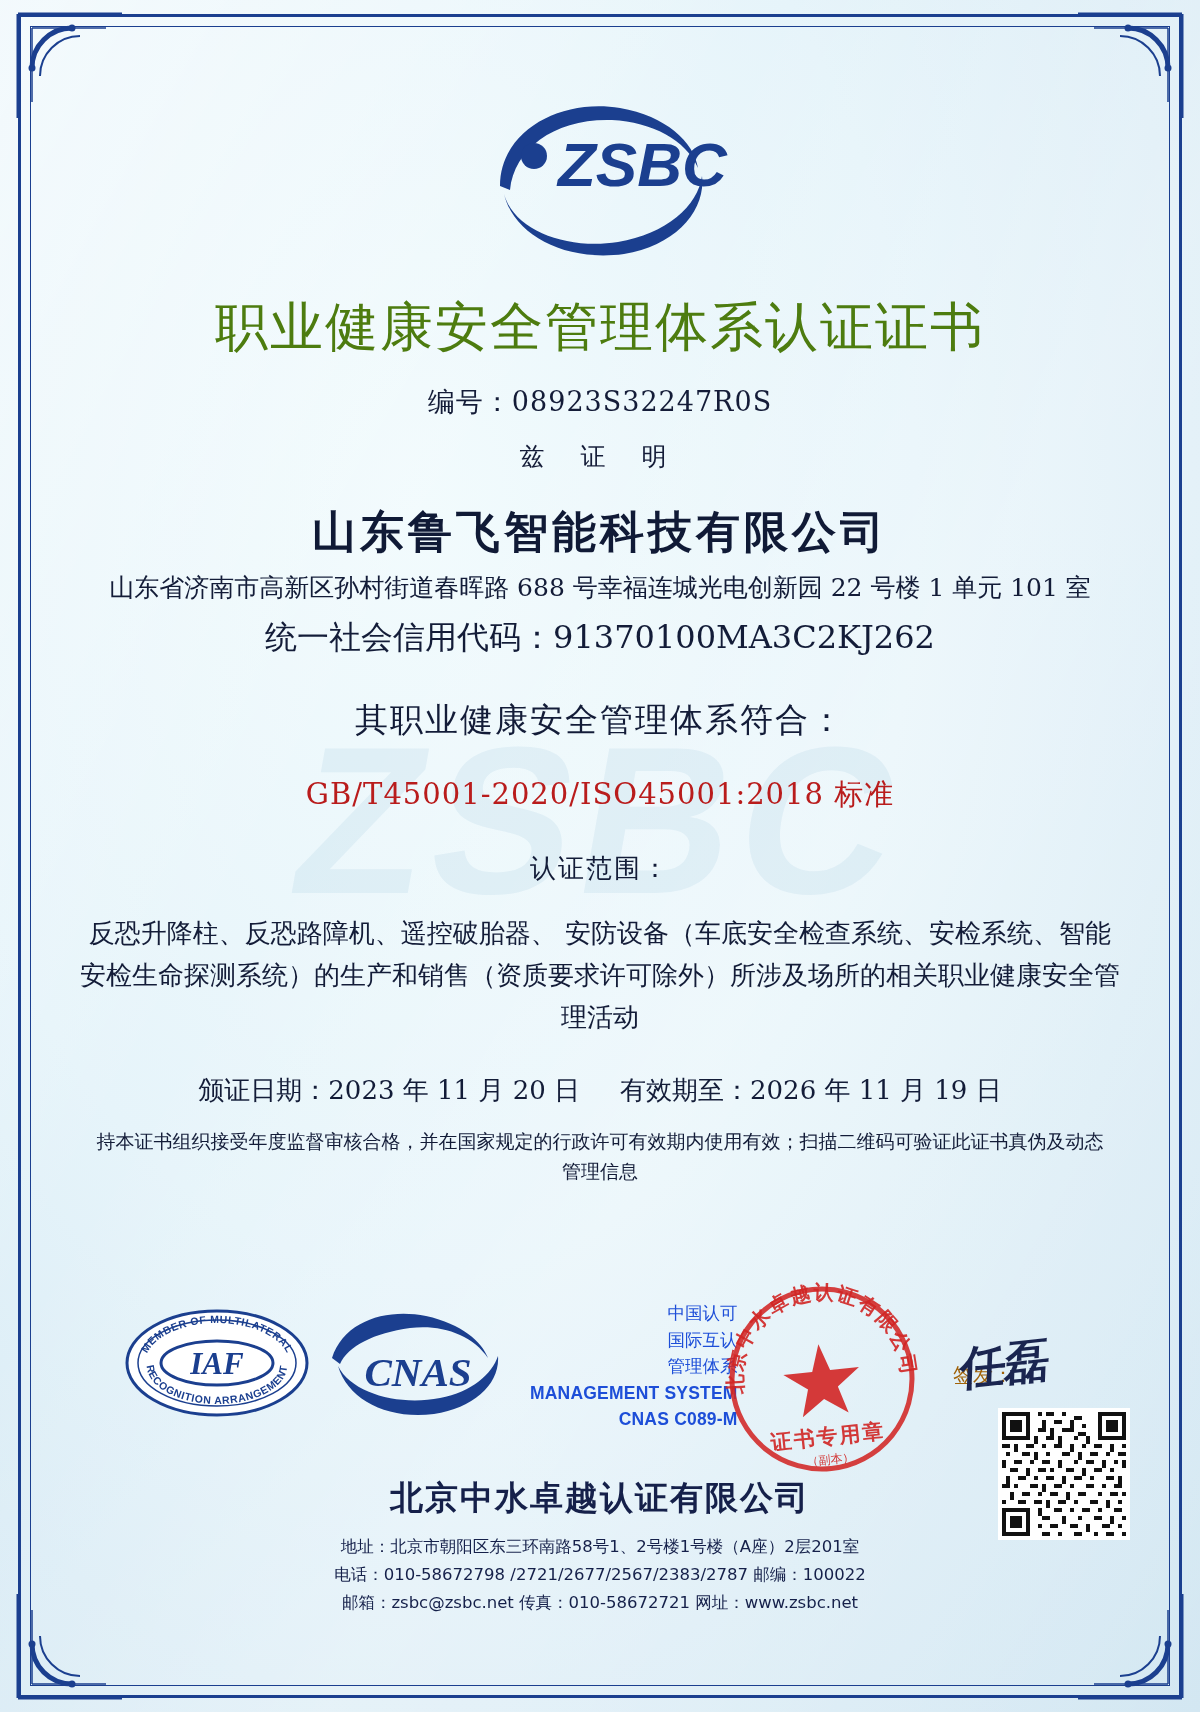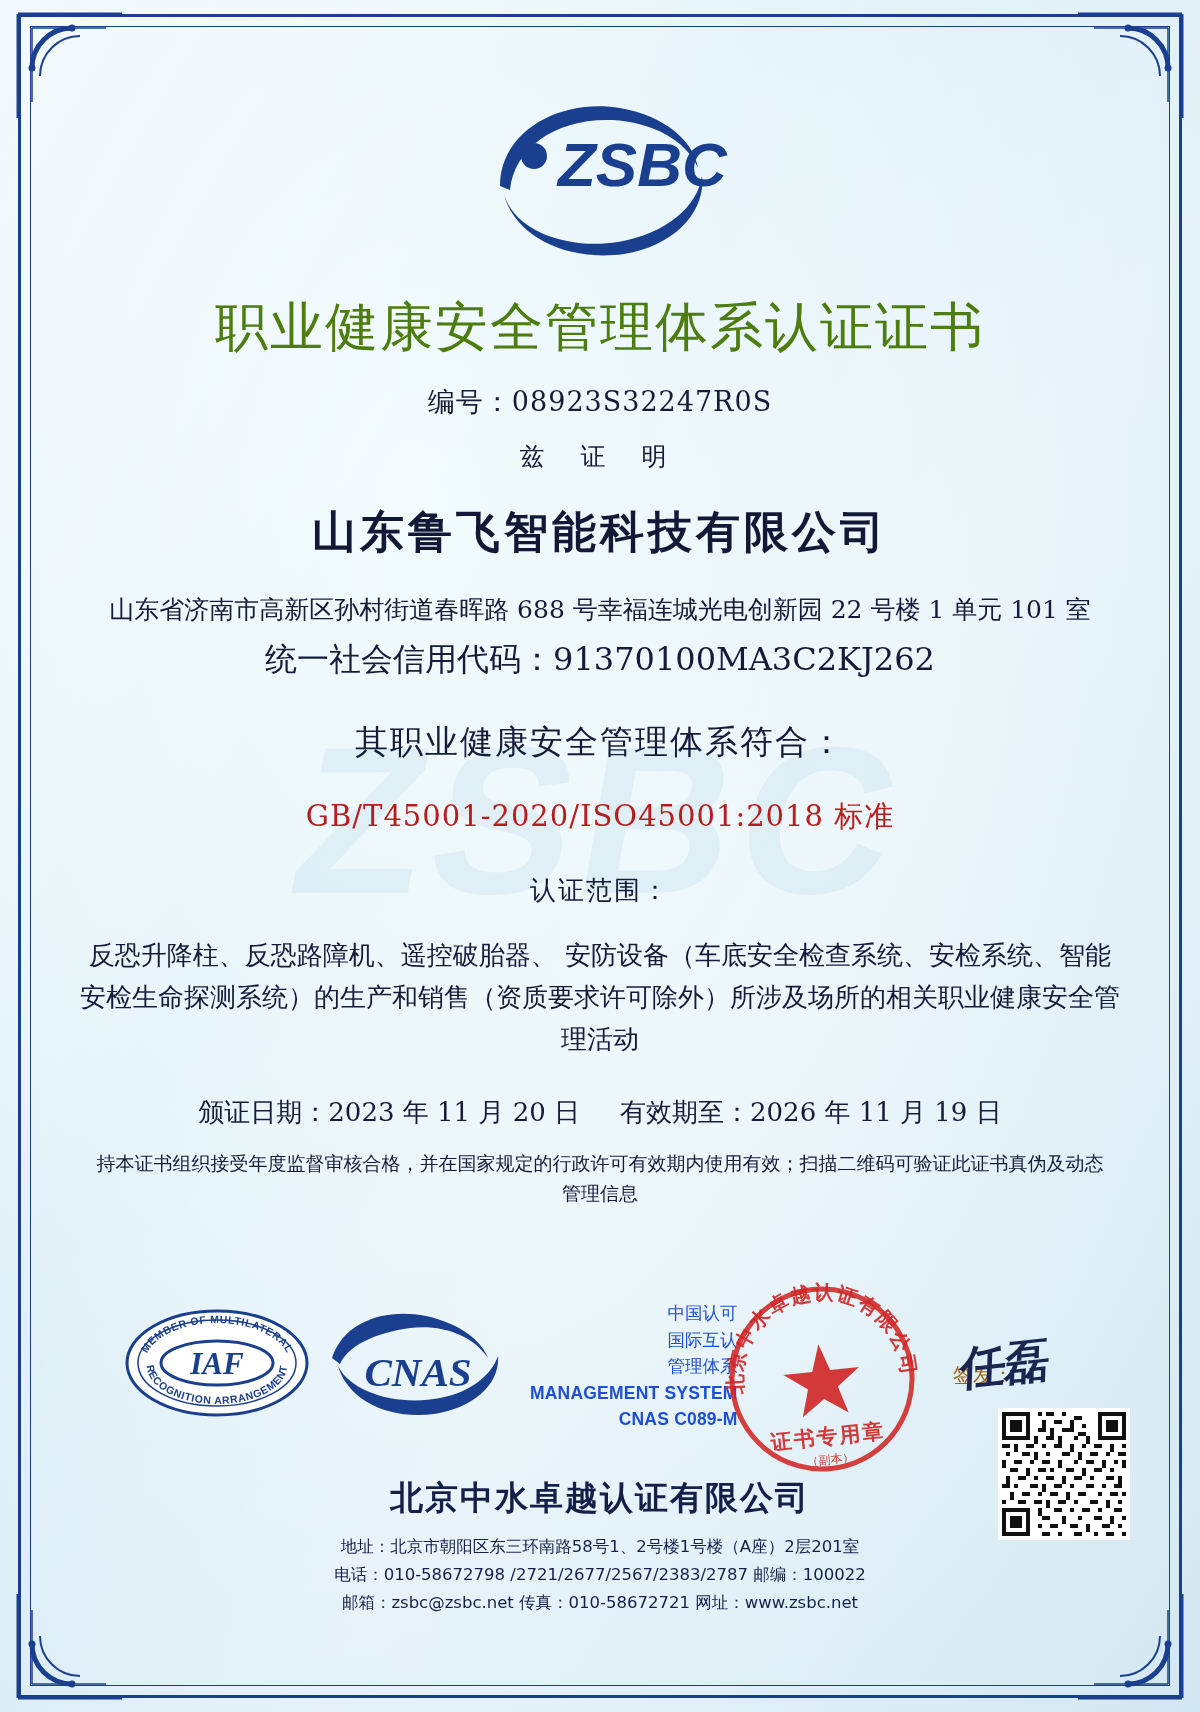--- a/index.html
+++ b/index.html
@@ -107,21 +107,21 @@
   }
   .company-name {
     margin-top: 30px;
     font-size: 44px;
     font-weight: bold;
     letter-spacing: 4px;
     color: #101a36;
     font-family: "DejaVu Sans", "Liberation Sans", sans-serif;
   }
   .company-address {
-    margin-top: 30px;
+    margin-top: 8px;
     font-size: 25px;
     line-height: 1.45;
     padding: 0 18px;
     font-family: "DejaVu Serif", "Liberation Serif", serif;
     color: #131c38;
   }
   .credit-code {
     margin-top: 10px;
     font-size: 32px;
     font-family: "DejaVu Serif", "Liberation Serif", serif;

